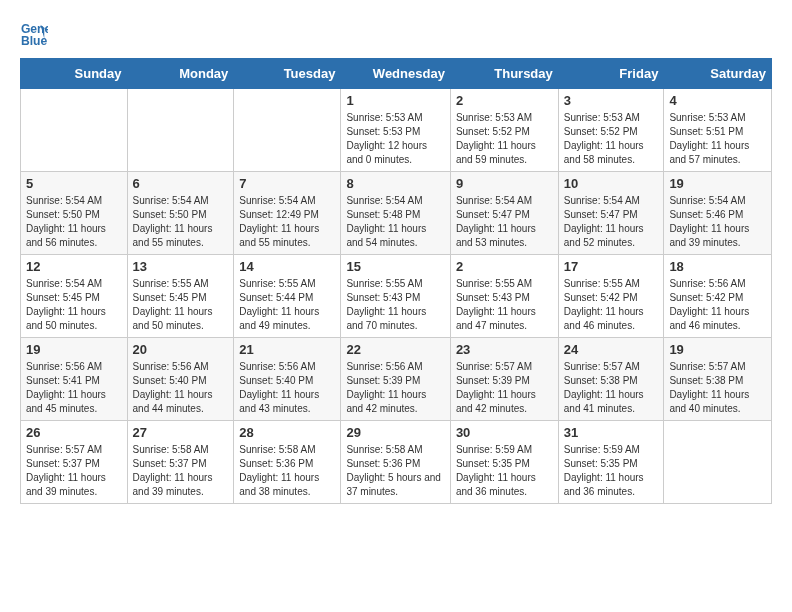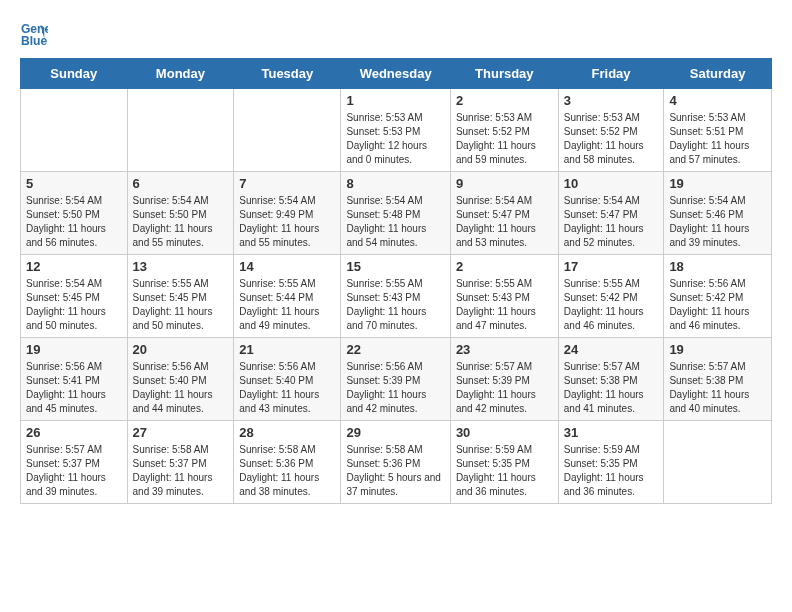--- a/index.html
+++ b/index.html
@@ -50,21 +50,21 @@
       width: 100%;
       border-collapse: collapse;
       font-size: 11px;
     }
     thead tr {
       background-color: #2c6fad;
       color: #fff;
     }
     thead th {
       padding: 7px 5px;
-      text-align: center;
+      text-align: right;
       font-size: 13px;
       font-weight: bold;
       border: 1px solid #2c6fad;
     }
     tbody tr {
       vertical-align: top;
     }
     tbody td {
       border: 1px solid #ccc;
       padding: 4px 5px;
@@ -181,21 +181,21 @@
         <div class="day-info">
           <span>Sunrise: 5:54 AM</span><br>
           <span>Sunset: 5:50 PM</span><br>
           <span>Daylight: 11 hours and 55 minutes.</span>
         </div>
       </td>
         <td>
         <span class="day-number">7</span>
         <div class="day-info">
           <span>Sunrise: 5:54 AM</span><br>
-          <span>Sunset: 9:49 PM</span><br>
+          <span>Sunset: 12:49 PM</span><br>
           <span>Daylight: 11 hours and 55 minutes.</span>
         </div>
       </td>
         <td>
         <span class="day-number">8</span>
         <div class="day-info">
           <span>Sunrise: 5:54 AM</span><br>
           <span>Sunset: 5:48 PM</span><br>
           <span>Daylight: 11 hours and 54 minutes.</span>
         </div>

